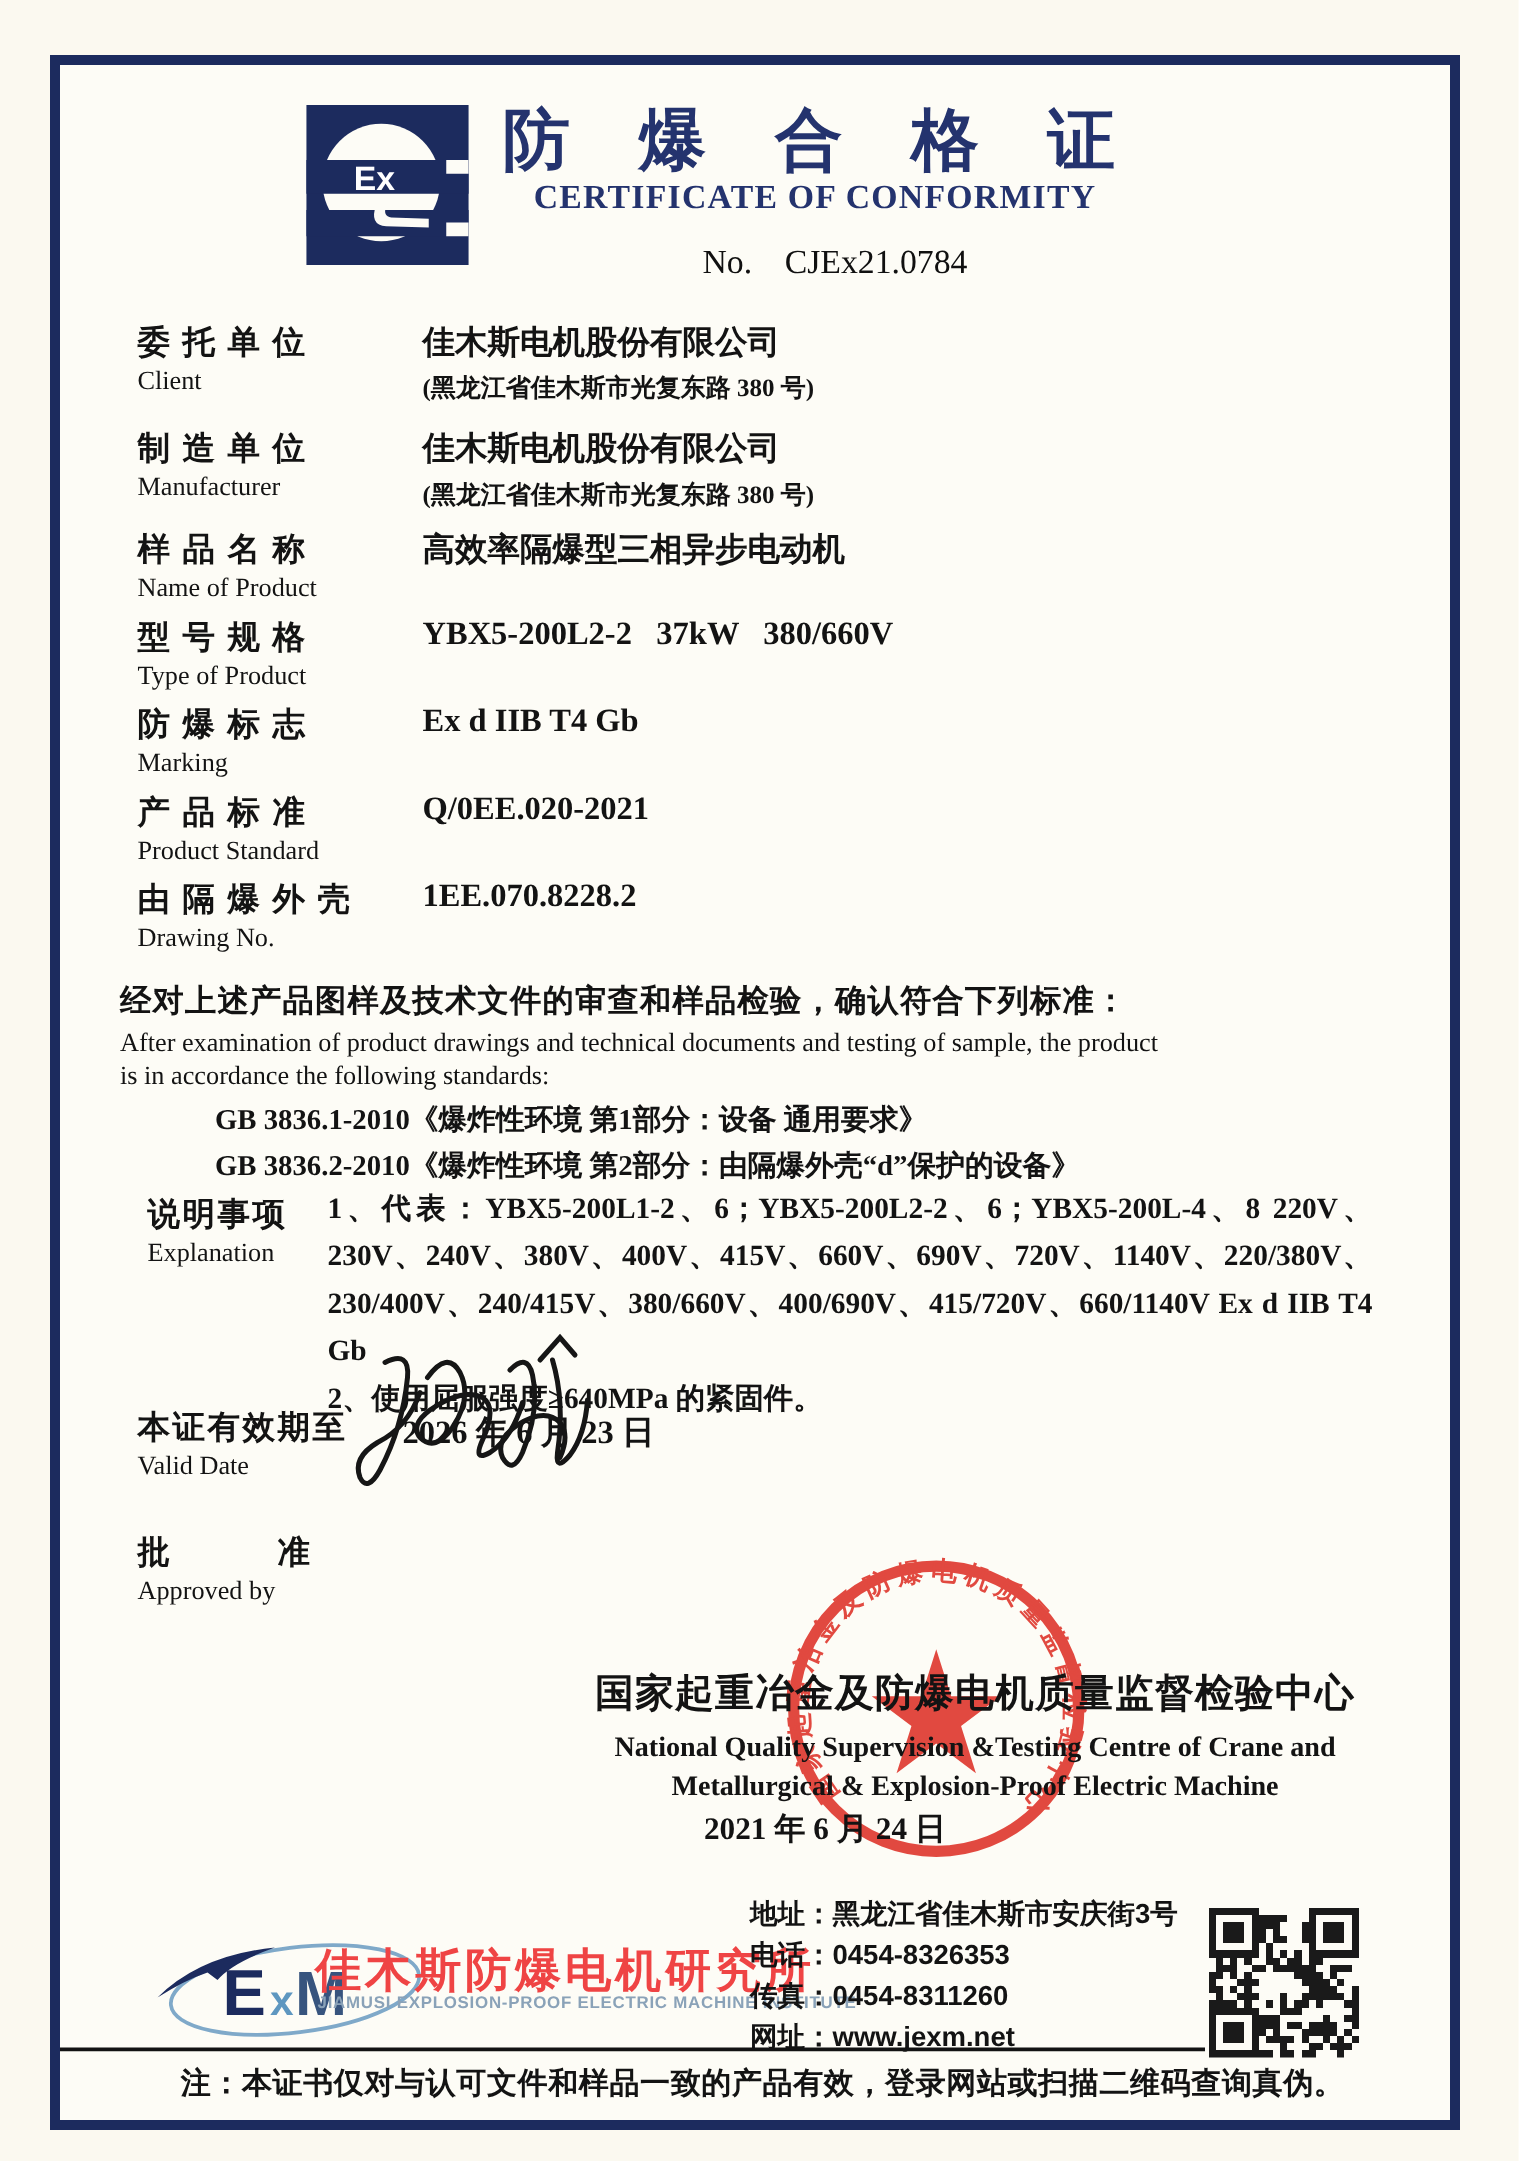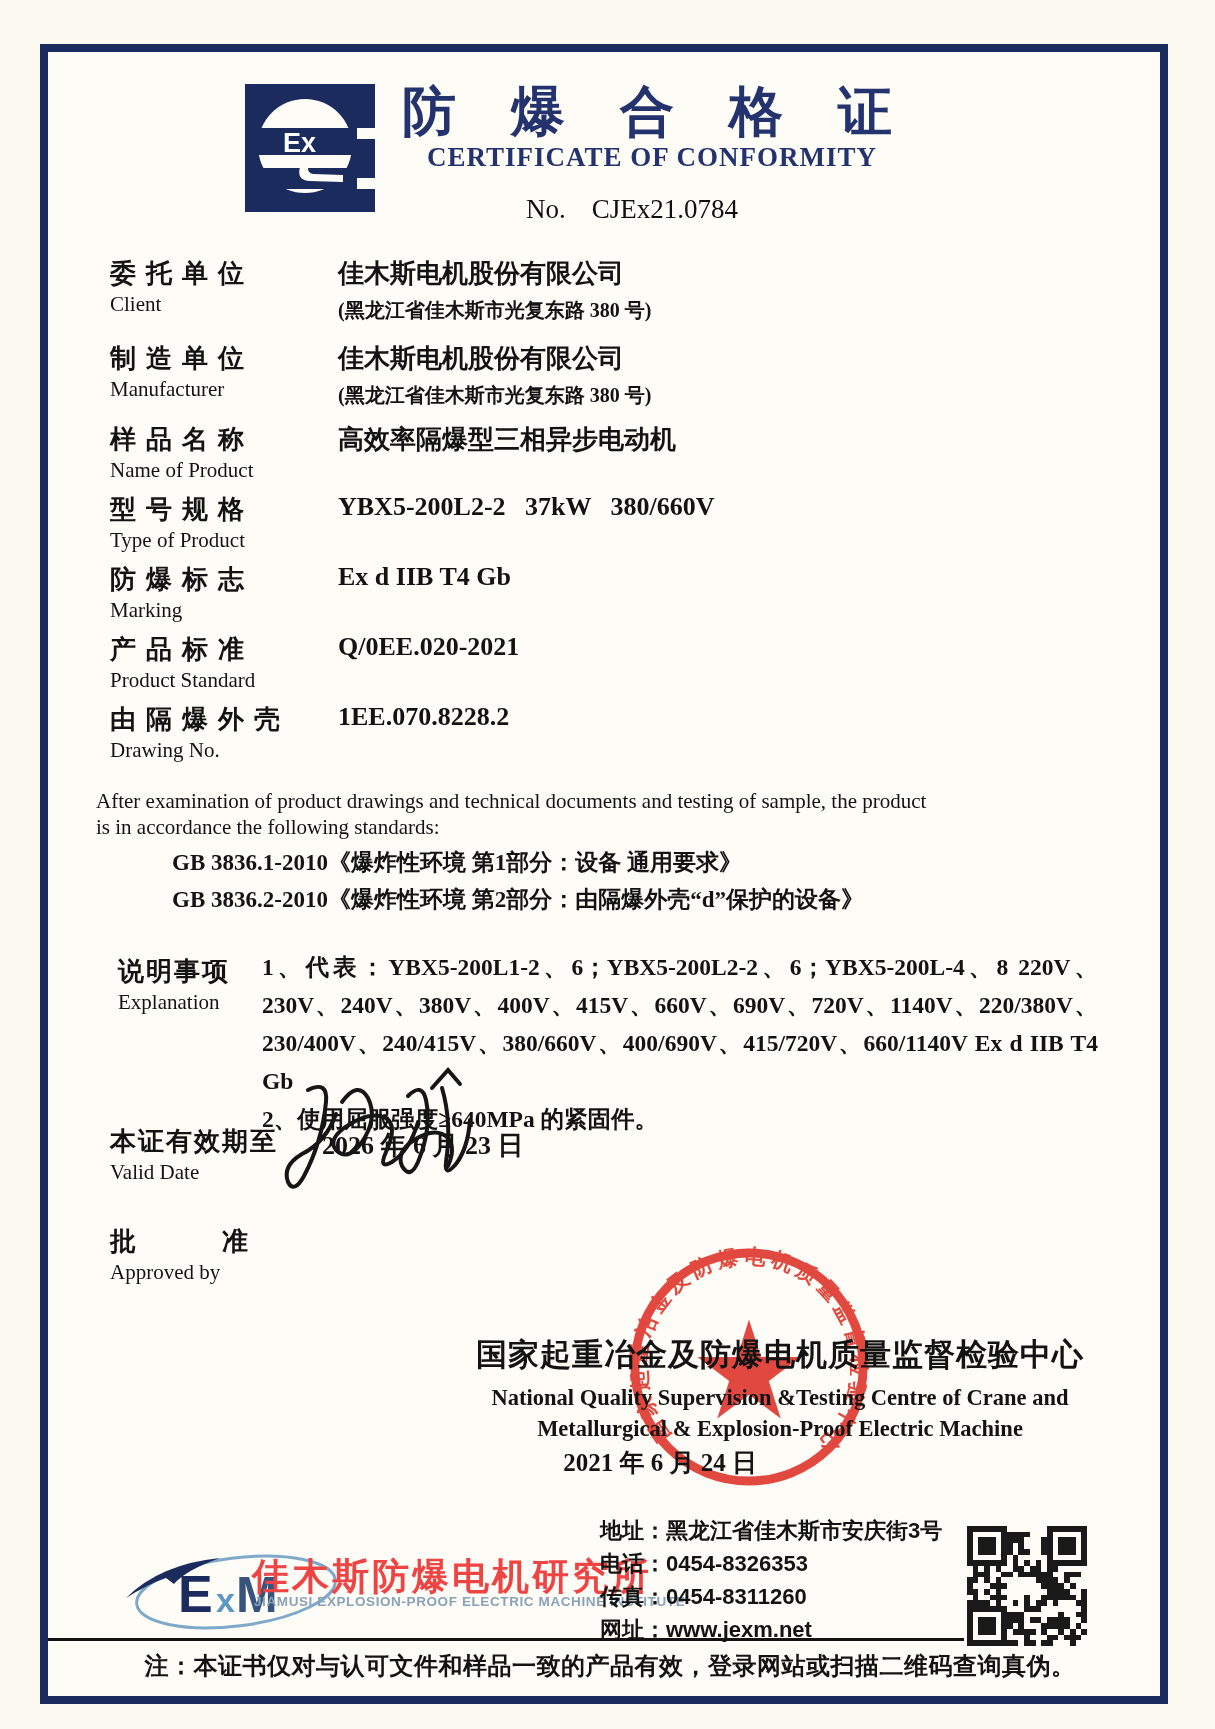--- a/index.html
+++ b/index.html
@@ -7,21 +7,21 @@
         font-family:"Liberation Sans",sans-serif;color:#131313;}
   .frame{position:absolute;left:40px;top:44px;width:1128px;height:1660px;
          border:8px solid #1c2b5e;box-sizing:border-box;background:#fdfcf6;}
 
   
   .ex-logo{position:absolute;left:245px;top:84px;width:130px;height:128px;}
   .title-cn{position:absolute;left:392px;top:76px;width:520px;text-align:right;
             font-size:54px;font-weight:700;color:#24336e;letter-spacing:20px;white-space:nowrap;}
   .title-en{position:absolute;left:392px;top:142px;width:520px;text-align:center;
             font-family:"Liberation Serif",serif;font-size:27px;font-weight:700;color:#24336e;letter-spacing:1px;}
-  .cert-no{position:absolute;left:372px;top:194px;width:520px;text-align:center;
+  .cert-no{position:absolute;left:408px;top:194px;width:520px;text-align:center;
            font-family:"Liberation Serif",serif;font-size:27px;color:#101010;}
   .cert-no .num{margin-left:26px;}
 
   
   .fields{position:absolute;left:110px;top:256px;width:980px;}
   .frow{display:flex;align-items:flex-start;}
   .frow .lab{width:228px;flex:none;}
   .lab-cn{font-size:26px;font-weight:700;letter-spacing:10px;white-space:nowrap;}
   .lab-en{font-family:"Liberation Serif",serif;font-size:21px;margin-top:1px;}
   .fval{font-family:"Liberation Serif",serif;font-weight:700;font-size:26px;white-space:pre-wrap;}
@@ -149,20 +149,21 @@
     <div class="frow">
       <div class="lab">
         <div class="lab-cn">由隔爆外壳</div>
         <div class="lab-en">Drawing No.</div>
       </div>
       <div class="fval">1EE.070.8228.2</div>
     </div>
   </div>
 
   <div class="statement">
+    <div class="st-cn">经对上述产品图样及技术文件的审查和样品检验，确认符合下列标准：</div>
     <div class="st-en">
       <div>After examination of product drawings and technical documents and testing of sample, the product</div>
       <div>is in accordance the following standards:</div>
     </div>
     <div class="standards">
       <div>GB 3836.1-2010《爆炸性环境 第1部分：设备 通用要求》</div>
       <div>GB 3836.2-2010《爆炸性环境 第2部分：由隔爆外壳“d”保护的设备》</div>
     </div>
   </div>
 

